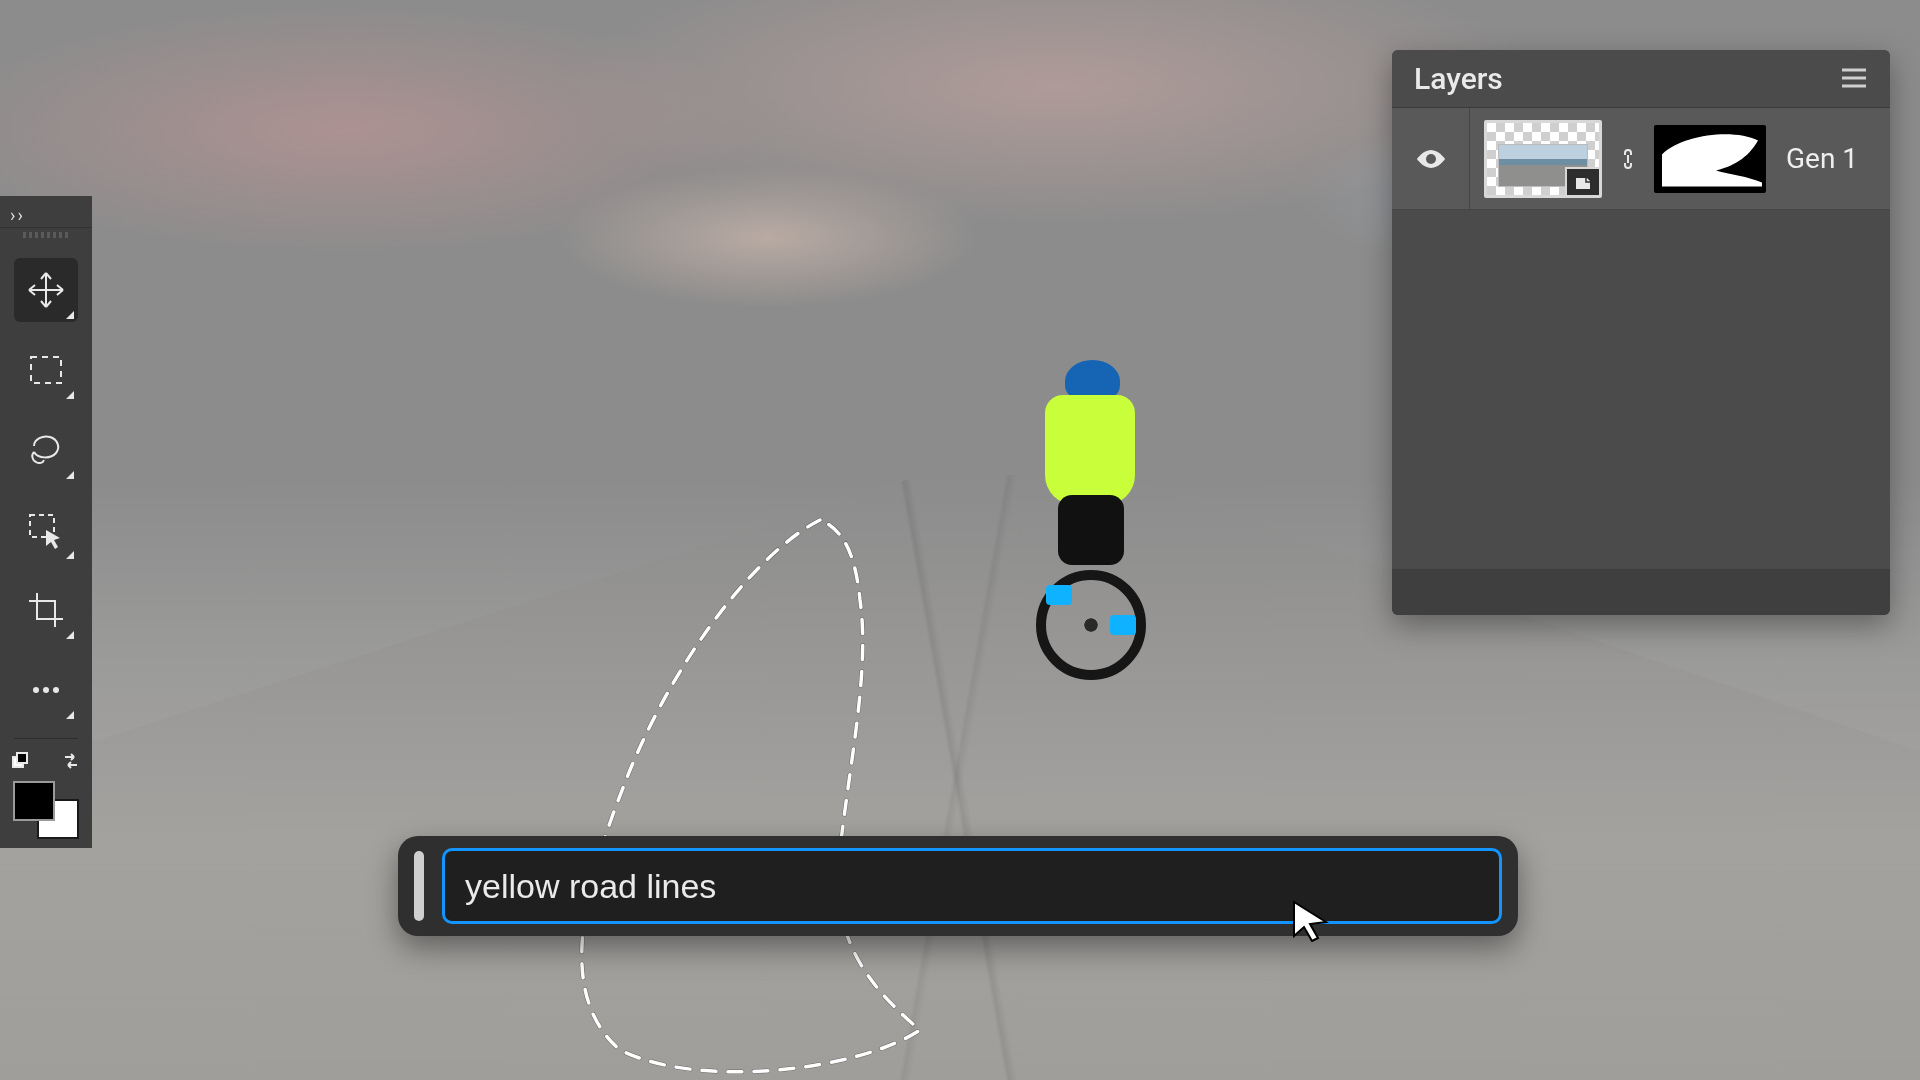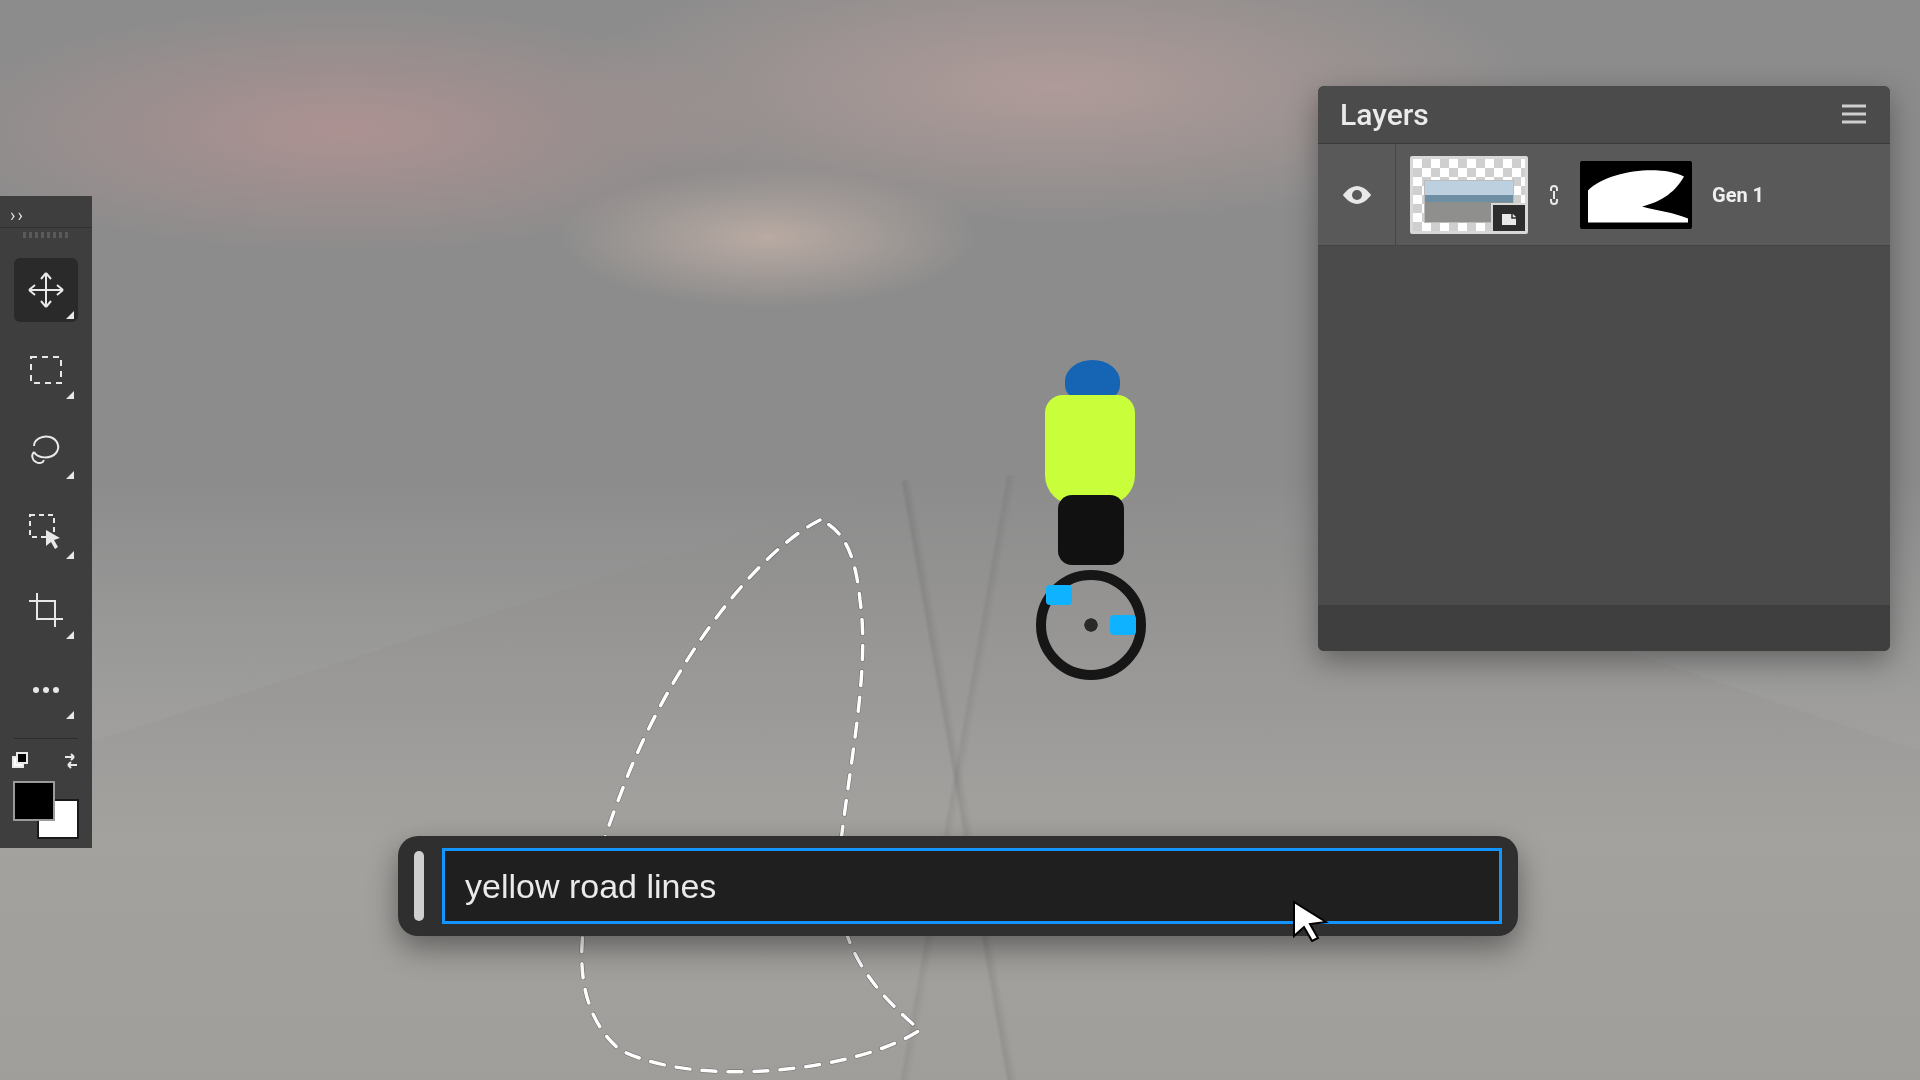--- a/index.html
+++ b/index.html
@@ -116,23 +116,23 @@
   .swap-row { width:70px; display:flex; justify-content:space-between; margin-top:8px; }
   .swap-row svg { width:20px; height:20px; stroke:#e8e8e8; stroke-width:2; fill:none; }
   .swatches { position:relative; width:66px; height:58px; margin-top:6px; }
   .swatches .bg { position:absolute; right:0; bottom:0; width:42px; height:40px;
     background:#fff; border:2px solid #1a1a1a; }
   .swatches .fg { position:absolute; left:0; top:0; width:42px; height:40px;
     background:#000; border:2px solid #9a9a9a; }
 
   
   .layers {
-    position:absolute; right:30px; top:50px; width:572px; height:565px;
+    position:absolute; right:30px; top:50px; width:498px; height:565px;
     background:#4b4b4b; border-radius:6px; box-shadow:0 10px 30px rgba(0,0,0,.35);
-    display:flex; flex-direction:column; overflow:hidden;margin-top:36px;
+    display:flex; flex-direction:column; overflow:hidden;
   }
   .layers-header {
     height:58px; padding:0 22px; display:flex; align-items:center; justify-content:space-between;
     color:#eaeaea; font-size:30px; font-weight:500; background:#4b4b4b;
     border-bottom:1px solid #3a3a3a;
   }
   .layers-menu { cursor:pointer; }
   .layers-menu svg { width:28px; height:22px; stroke:#cfcfcf; stroke-width:3; }
   .layer {
     display:flex; align-items:center; gap:14px; height:102px; padding:0 14px 0 0;
@@ -173,35 +173,35 @@
   .thumb .smart-badge svg { width:20px; height:20px; fill:#e8e8e8; }
   .link-col { width:24px; display:flex; align-items:center; justify-content:center; }
   .link-col svg { width:20px; height:24px; stroke:#e8e8e8; stroke-width:2; fill:none; }
   .mask {
     width:112px; height:68px; background:#000; border-radius:2px; position:relative; overflow:hidden;
   }
   .mask::before {
     content:""; position:absolute; left:8px; top:8px; width:100px; height:54px;
     background:#fff; clip-path: path("M0 22 C 20 2, 72 -4, 96 8 C 86 26, 70 34, 54 38 C 68 42, 86 44, 100 50 L 100 54 L 0 54 Z");
   }
-  .layer-name { color:#eee; font-size:20px; font-weight:700; padding-left:6px; }
+  .layer-name { color:#eee; font-size:28px; font-weight:400; padding-left:6px; }
   .layers-empty { flex:1; background:#4b4b4b; }
   .layers-footer { height:46px; background:#3f3f3f; }
 
   
   .prompt-bar {
     position:absolute; left:398px; top:836px; width:1120px; height:100px;
     background:#2f2f2f; border-radius:20px; display:flex; align-items:center;
     padding:12px 16px; gap:18px; box-shadow:0 12px 30px rgba(0,0,0,.4);
   }
   .drag-handle {
     width:10px; height:70px; background:#cfcfcf; border-radius:6px; cursor:grab;
   }
   .prompt-input {
-    flex:1; height:76px; border-radius:0; border:3px solid #1394ff;
+    flex:1; height:76px; border-radius:10px; border:3px solid #1394ff;
     background:#1f1f1f; color:#eaeaea; font-size:34px; font-weight:400;
     padding:0 20px; outline:none;
   }
   .gen-btn {
     height:76px; padding:0 32px 0 24px; border-radius:10px; border:2px solid #6a6a6a;
     background:#3b3b3b; color:#eaeaea; font-size:36px; font-weight:500;
     display:flex; align-items:center; gap:16px; cursor:pointer;
   }
   .gen-btn svg { width:42px; height:42px; stroke:#eaeaea; stroke-width:3; fill:none; }
 

